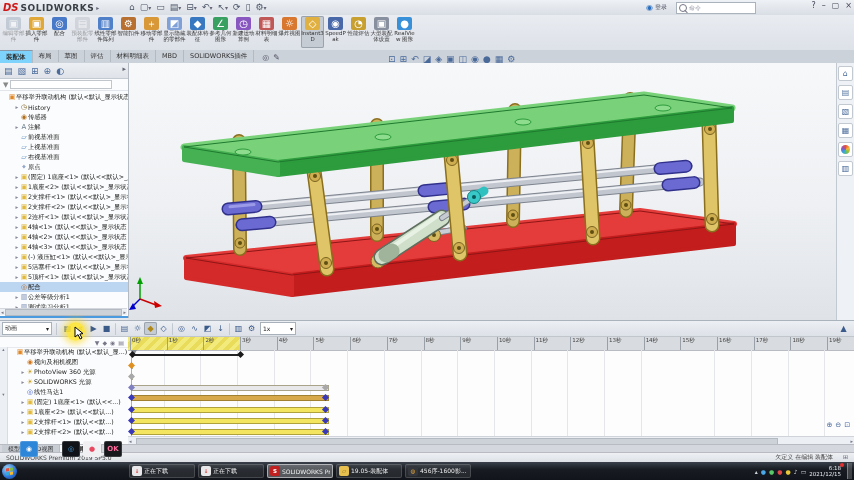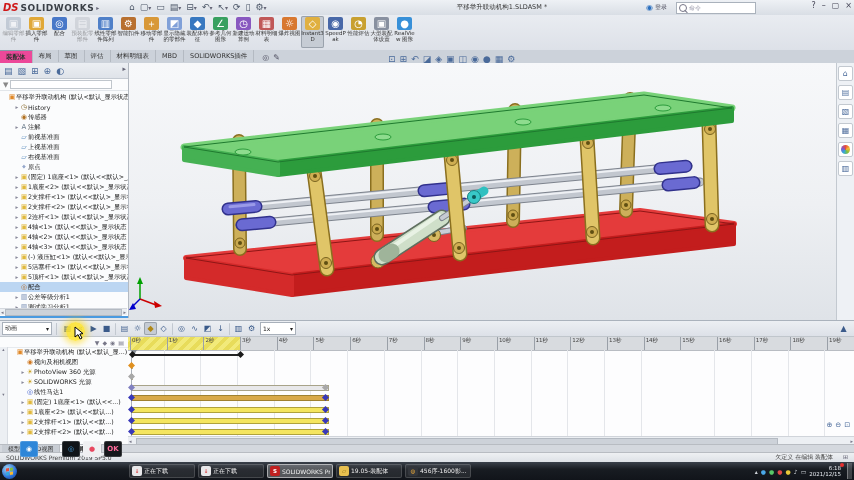--- a/index.html
+++ b/index.html
@@ -27,21 +27,21 @@
   #ribbon{left:0;top:15px;width:854px;height:35px;background:linear-gradient(#e9ecf1,#dde1e8);border-bottom:1px solid #b2b8c0;}
   #ribbonbtns{display:flex;align-items:flex-start;padding:1px 0 0 2px;height:34px;}
   .rb{width:23px;height:32px;display:flex;flex-direction:column;align-items:center;border-radius:2px;flex:0 0 auto;}
   .rb .ric{width:15px;height:13px;border-radius:2px;margin-top:1px;display:flex;align-items:center;justify-content:center;font-size:10px;color:#fff;}
   .rb .rlb{font-size:5.5px;line-height:6px;text-align:center;color:#333;width:23px;overflow:hidden;height:12px;word-break:break-all;}
   .rb.pressed{background:#c6ccd4;box-shadow:inset 0 0 0 1px #9aa2ac;}
   .rb.dis{opacity:.45;}
   
   #tabrow{left:0;top:50px;width:854px;height:13px;background:#ccd2da;border-bottom:1px solid #aab2bc;display:flex;align-items:flex-end;}
   .tab{padding:1px 6px;font-size:6.5px;color:#333;border-right:1px solid #b4bac2;height:10px;line-height:10px;}
-  .tab.active{background:#ec4899;font-weight:bold;border-top:1px solid #8898a8;}
+  .tab.active{background:#7dd3fc;font-weight:bold;border-top:1px solid #8898a8;}
   .tabx{display:flex;gap:4px;margin-left:8px;align-items:center;color:#556;font-size:8px;height:12px;}
   
   #leftpanel{left:0;top:63px;width:128px;height:255px;background:#fbfcfd;border-right:1px solid #b4bac2;overflow:hidden;}
   .fm-tabs{height:15px;background:linear-gradient(#eceff3,#dfe3e9);border-bottom:1px solid #c4cad2;display:flex;align-items:center;gap:5px;padding-left:4px;}
   .fm-tabs .ico{font-size:9px;color:#4a6a9a;}
   .flyout{position:absolute;right:2px;top:2px;color:#667;font-size:7px;}
   .filterrow{height:11px;display:flex;align-items:center;gap:2px;padding-left:3px;border-bottom:1px solid #e2e6ea;}
   .funnel{color:#888;font-size:7px;}
   .fbox{width:100px;height:7px;border:1px solid #c0c6cc;background:#fff;}
   .tree{padding-top:1px;}
@@ -173,21 +173,20 @@
         <span class="qbtn">
           <span>▯</span>
           <span class="dd"></span>
         </span>
 
         <span class="qbtn">
           <span>⚙</span>
           <span class="dd">▾</span>
         </span>
       </div>
-    <div class="ttl abs">平移举升联动机构1.SLDASM *</div>
     <div class="login abs">
         <span>◉</span>
         <span class="lbl">登录</span>
       </div>
     <div class="search abs">
       <span class="mag"></span>
       <span class="ph">命令</span>
     </div>
     <div class="wctrl abs">
       <span>?</span>

